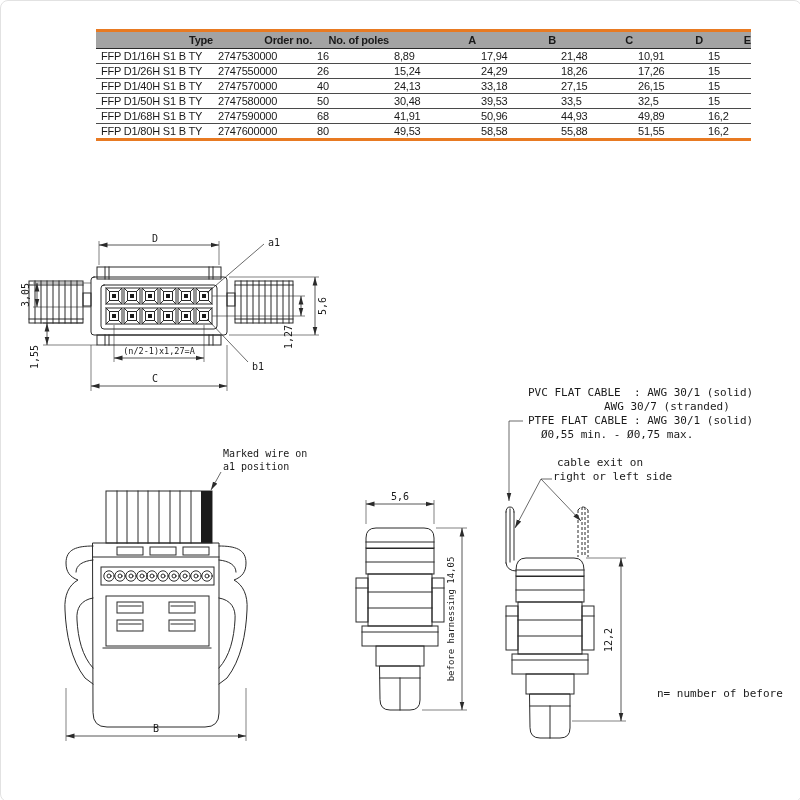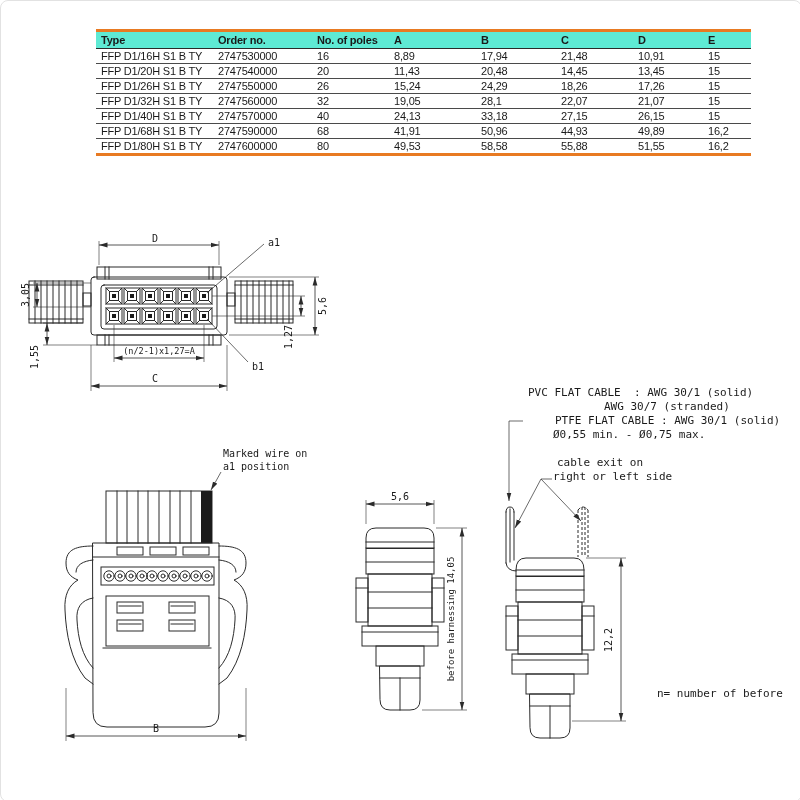--- a/index.html
+++ b/index.html
@@ -4,21 +4,21 @@
 <style>
   html,body{margin:0;padding:0;background:#fff;}
   .page{position:relative;width:800px;height:800px;background:#fff;
         border:1px solid #e2e2e2;border-radius:8px;overflow:hidden;
         font-family:"Liberation Sans",sans-serif;color:#1a1a1a;}
 
   
   table.spec{position:absolute;left:95px;top:28px;width:615px;
              border-collapse:collapse;table-layout:fixed;
              border-top:3px solid var(--orange,#E87A22);}
-  table.spec th{background:#5eead4;font-weight:bold;font-size:11px;text-align:left;
+  table.spec th{background:#a3a3a3;font-weight:bold;font-size:11px;text-align:right;
                 padding:2px 0 2px 5px;line-height:12px;letter-spacing:-0.2px;
                 border-bottom:1.5px solid #2a2a2a;}
   table.spec td{font-size:11px;padding:1px 0 1px 5px;line-height:12px;letter-spacing:-0.2px;
                 border-bottom:1px solid #4a4a4a;white-space:nowrap;overflow:hidden;}
   table.spec tbody tr:last-child td{border-bottom:3px solid var(--orange,#E87A22);margin-left:21px;}
   table.spec th:nth-child(1){width:112px}
   table.spec th:nth-child(2){width:94px}
   table.spec th:nth-child(3){width:72px}
   table.spec th:nth-child(4){width:82px}
   table.spec th:nth-child(5){width:75px}
@@ -62,57 +62,47 @@
           <td>FFP D1/16H S1 B TY</td>
           <td>2747530000</td>
           <td>16</td>
           <td>8,89</td>
           <td>17,94</td>
           <td>21,48</td>
           <td>10,91</td>
           <td>15</td>
         </tr>
         <tr>
-          <td>FFP D1/20H S1 B TY</td>
-          <td>2747540000</td>
-          <td>20</td>
-          <td>11,43</td>
-          <td>20,48</td>
-          <td>14,45</td>
-          <td>13,45</td>
-          <td>15</td>
-        </tr>
-        <tr>
           <td>FFP D1/26H S1 B TY</td>
           <td>2747550000</td>
           <td>26</td>
           <td>15,24</td>
           <td>24,29</td>
           <td>18,26</td>
           <td>17,26</td>
           <td>15</td>
         </tr>
         <tr>
-          <td>FFP D1/32H S1 B TY</td>
-          <td>2747560000</td>
-          <td>32</td>
-          <td>19,05</td>
-          <td>28,1</td>
-          <td>22,07</td>
-          <td>21,07</td>
-          <td>15</td>
-        </tr>
-        <tr>
           <td>FFP D1/40H S1 B TY</td>
           <td>2747570000</td>
           <td>40</td>
           <td>24,13</td>
           <td>33,18</td>
           <td>27,15</td>
           <td>26,15</td>
+          <td>15</td>
+        </tr>
+        <tr>
+          <td>FFP D1/50H S1 B TY</td>
+          <td>2747580000</td>
+          <td>50</td>
+          <td>30,48</td>
+          <td>39,53</td>
+          <td>33,5</td>
+          <td>32,5</td>
           <td>15</td>
         </tr>
         <tr>
           <td>FFP D1/68H S1 B TY</td>
           <td>2747590000</td>
           <td>68</td>
           <td>41,91</td>
           <td>50,96</td>
           <td>44,93</td>
           <td>49,89</td>
@@ -355,18 +345,18 @@
       <path d="M61,293 V325 M41,293 H81"></path>
     </g>
 
     <path class="ext" d="M97,145 H137 M83,308 H137"></path>
     <line class="dim" x1="132" y1="145" x2="132" y2="308" marker-start="url(#mD)" marker-end="url(#mD)"></line>
     <text class="dtx" transform="translate(123,227) rotate(-90)" text-anchor="middle">12,2</text>
   </svg>
 
   <div class="note" style="left:527px;top:385px">PVC FLAT CABLE  : AWG 30/1 (solid)</div>
   <div class="note" style="left:603px;top:399px">AWG 30/7 (stranded)</div>
-  <div class="note" style="left:554px;top:413px">PTFE FLAT CABLE : AWG 30/1 (solid)</div>
-  <div class="note" style="left:552px;top:427px">Ø0,55 min. - Ø0,75 max.</div>
+  <div class="note" style="left:527px;top:413px">PTFE FLAT CABLE : AWG 30/1 (solid)</div>
+  <div class="note" style="left:540px;top:427px">Ø0,55 min. - Ø0,75 max.</div>
   <div class="note" style="left:556px;top:455px">cable exit on</div>
   <div class="note" style="left:552px;top:469px">right or left side</div>
   <div class="note" style="left:656px;top:686px">n= number of before</div>
 </div>
 
 </body></html>

